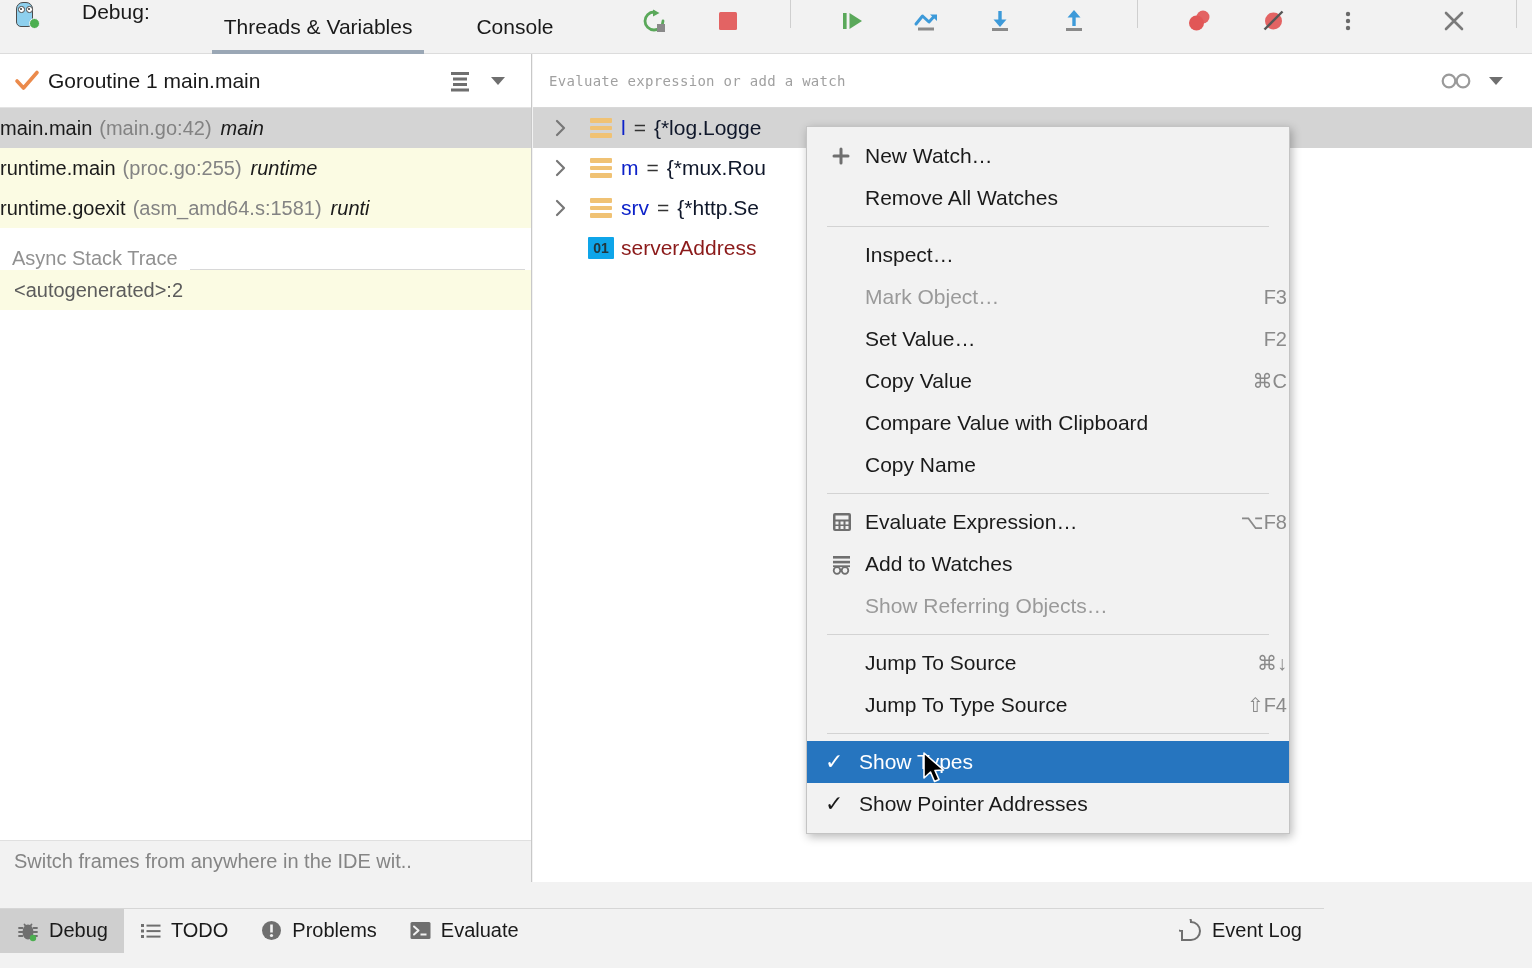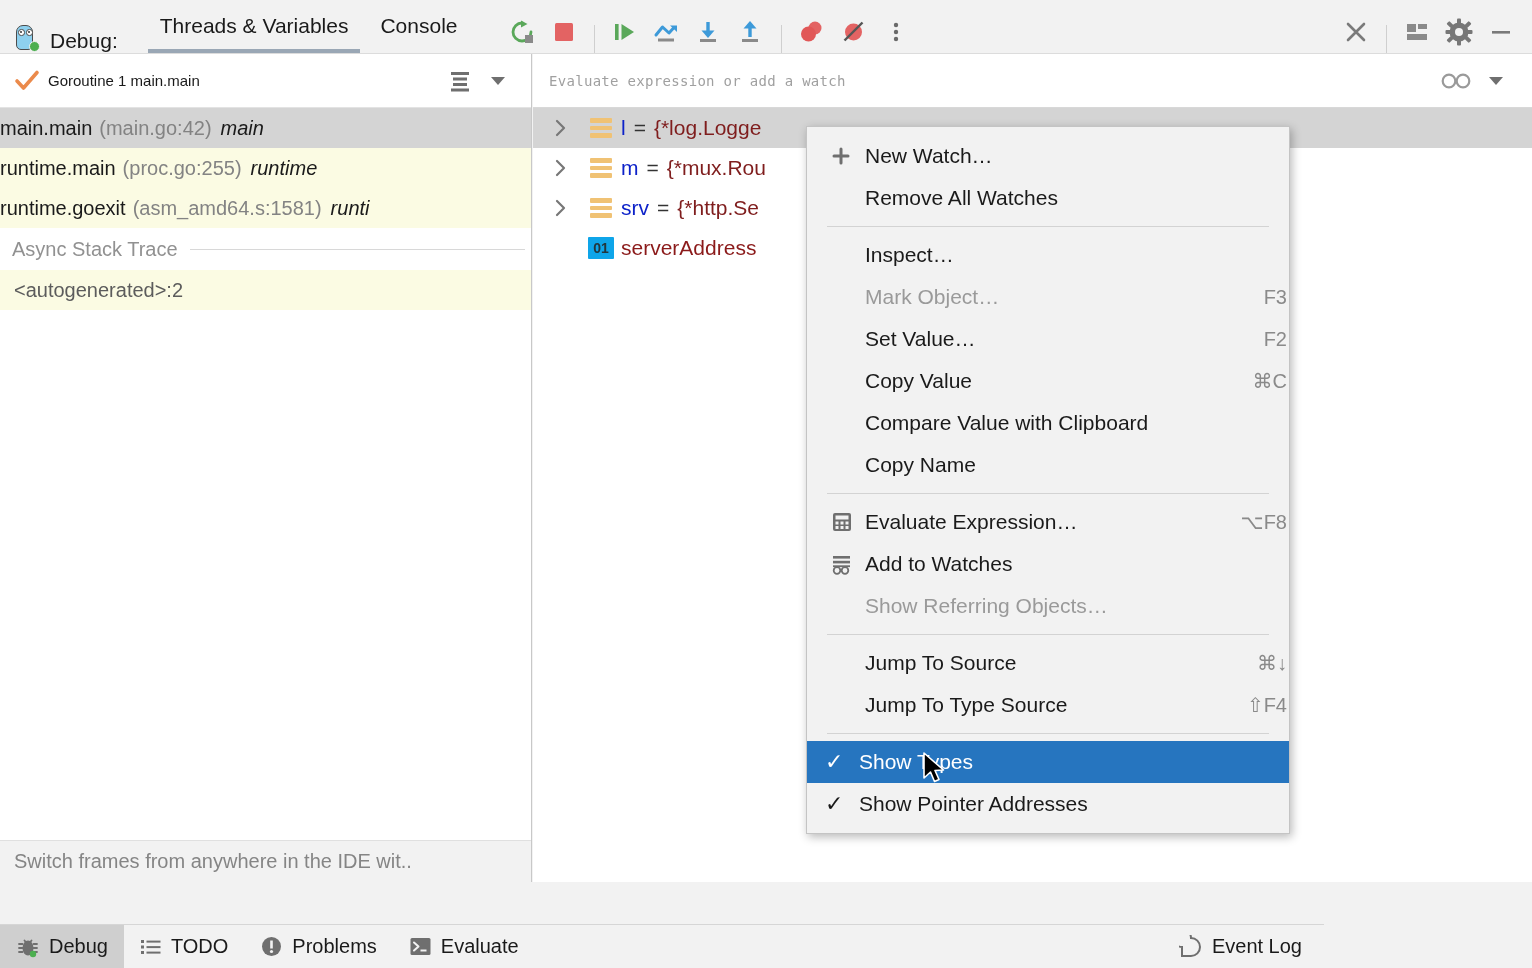--- a/index.html
+++ b/index.html
@@ -17,22 +17,23 @@
     position: relative;
     width: 1532px; height: 968px;
     background: #f2f2f2;
   }
 
   
   .topbar {
     position: absolute; left: 0; top: 0;
     width: 1532px; height: 54px;
     background: #f2f2f2;
-    display: flex; align-items: flex-end;
+    display: flex; align-items: flex-start;
     border-bottom: 1px solid #dcdcdc;
+    gap: 32px;
   }
   .go-logo {
     position: relative;
     width: 30px; height: 30px;
     margin-left: 12px; margin-right: 8px;
     flex: 0 0 auto;
   }
   .go-logo .body {
     position: absolute; left: 4px; top: 2px;
     width: 17px; height: 25px;
@@ -101,21 +102,21 @@
     display: flex; align-items: center;
     background: #ffffff;
     border-bottom: 1px solid #e3e3e3;
     padding-left: 14px;
   }
   .check-orange {
     width: 26px; height: 26px; flex: 0 0 auto;
     margin-right: 8px;
   }
   .goroutine-label {
-    font-size: 15px; color: #1a1a1a;
+    font-size: 21px; color: #1a1a1a;
     white-space: nowrap;
   }
   .gr-icons {
     margin-left: auto; display: flex;
     align-items: center; padding-right: 14px;
   }
   .gr-icons .ib { width: 38px; height: 38px;
     display: flex; align-items: center; justify-content: center; cursor: default; }
 
   .frame-row {
@@ -123,21 +124,21 @@
     font-size: 20px; white-space: nowrap;
     overflow: hidden; cursor: default;
   }
   .frame-row.selected { background: #d4d4d4; }
   .frame-row.yellow { background: #fbfbe3; }
   .frame-row .fn { color: #1a1a1a; }
   .frame-row .loc { color: #838383; margin-left: 7px; }
   .frame-row .pkg { color: #1a1a1a; font-style: italic; margin-left: 9px; }
 
   .async-row {
-    height: 42px; display: flex; align-items: center;
+    height: 42px; display: flex; align-items: flex-end;
     padding-left: 12px; background: #ffffff;
     font-size: 20px; color: #919191;
   }
   .async-row .line {
     flex: 1 1 auto; height: 1px; background: #d8d8d8;
     margin-left: 12px; margin-right: 6px;
   }
   .autogen-row {
     height: 40px; display: flex; align-items: center;
     padding-left: 14px; background: #fbfbe3;
@@ -187,21 +188,21 @@
     white-space: nowrap; overflow: hidden; cursor: default;
   }
   .var-row.selected { background: #d4d4d4; }
   .chev-cell { width: 40px; flex: 0 0 auto; display: flex;
     align-items: center; justify-content: center; }
   .icon-cell { width: 40px; flex: 0 0 auto; display: flex;
     align-items: center; justify-content: center; }
   .var-name { color: #0d22c9; }
   .var-name.field { color: #8b1a1a; }
   .var-eq { color: #333; margin: 0 8px; }
-  .var-val { color: #7f1d1d; }
+  .var-val { color: #0f172a; }
 
   .obj-icon { width: 22px; height: 20px; position: relative; }
   .obj-icon span {
     position: absolute; left: 0; width: 22px; height: 4.5px;
     background: #f0c274; border-radius: 1px;
   }
   .obj-icon span:nth-child(1) { top: 0px; }
   .obj-icon span:nth-child(2) { top: 7.5px; }
   .obj-icon span:nth-child(3) { top: 15px; }
 
@@ -240,21 +241,21 @@
   .mi .mi-short {
     margin-left: 20px; color: #8a8a8a; font-size: 20px;
   }
   .menu-sep {
     height: 1px; background: #d3d3d3;
     margin: 7px 20px 7px 20px;
   }
 
   
   .bottom-bar {
-    position: absolute; left: 0; bottom: 0;
+    position: absolute; left: 0; bottom: 16px;
     width: 1324px; height: 44px;
     background: #f2f2f2;
     border-top: 1px solid #d6d6d6;
     display: flex; align-items: center;
   }
   .bb-item {
     height: 44px; display: flex; align-items: center;
     padding: 0 16px; font-size: 20px; color: #1a1a1a;
     cursor: default;
   }

